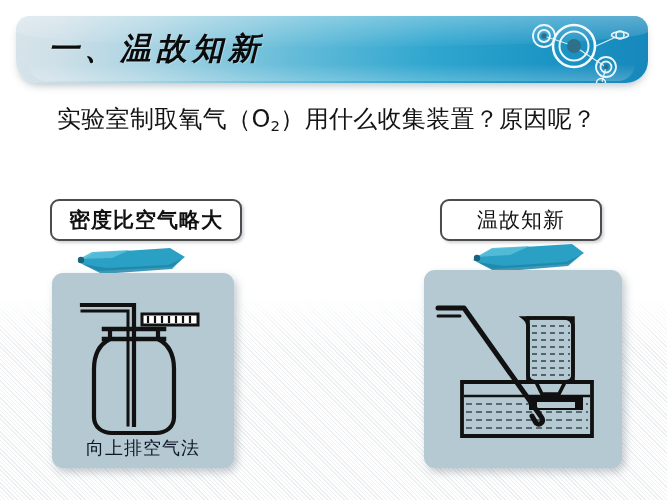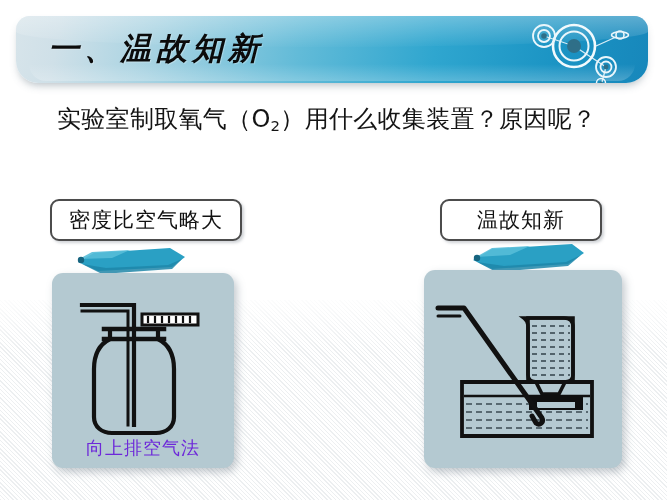--- a/index.html
+++ b/index.html
@@ -132,40 +132,40 @@
     background: #ffffff;
     box-shadow: 2px 2px 3px rgba(120,130,140,0.35);
     display: flex;
     align-items: center;
     justify-content: center;
     font-size: 21px;
     color: #111;
     letter-spacing: 1px;
     white-space: nowrap;
   }
-  .pill-left  { left: 50px;  top: 199px; width: 188px; height: 38px; }
+  .pill-left  { left: 50px;  top: 199px; width: 188px; height: 38px; font-weight: bold; }
   .pill-right { left: 440px; top: 199px; width: 158px; height: 38px; }
 
   
   .card {
     position: absolute;
     background: #b4c9d1;
     border-radius: 11px;
     box-shadow: 3px 4px 8px rgba(110,125,135,0.42);
   }
   .card-left  { left: 52px;  top: 273px; width: 182px; height: 195px; }
   .card-right { left: 424px; top: 270px; width: 198px; height: 198px; }
 
   .card-caption {
     position: absolute;
     left: 0; right: 0;
     bottom: 8px;
     text-align: center;
     font-size: 18px;
-    color: #6d28d9;
+    color: #0f172a;
     letter-spacing: 1px;
     white-space: nowrap;
   }
 
   .card-svg {
     position: absolute;
     left: 0; top: 0;
     width: 100%;
     height: 100%;
     pointer-events: none;

